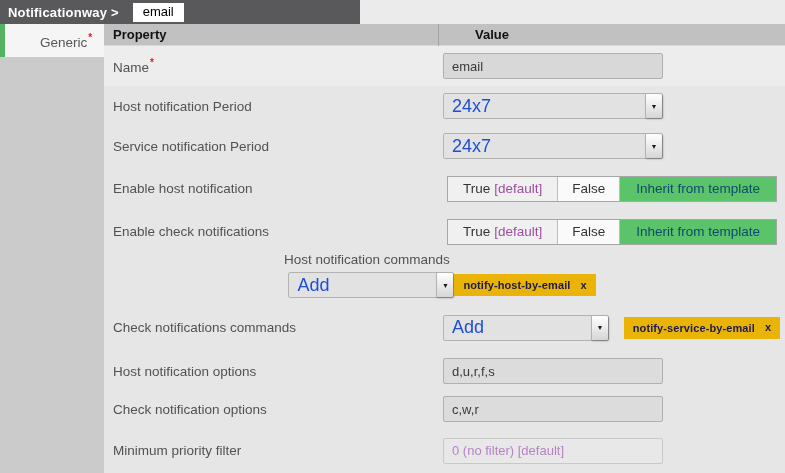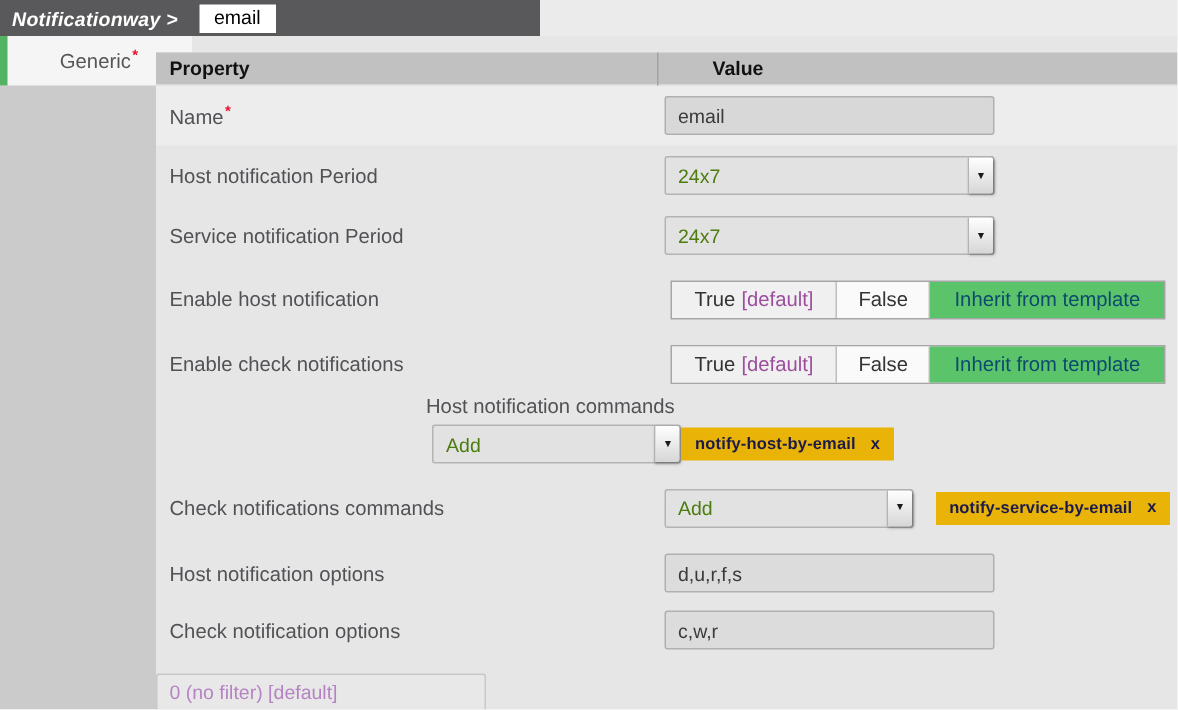--- a/index.html
+++ b/index.html
@@ -5,34 +5,34 @@
   * { margin:0; padding:0; box-sizing:border-box; }
   html,body { background:#ffffff; }
   body { font-family:"Liberation Sans", sans-serif; }
 
   .screen { position:relative; width:785px; height:473px; overflow:hidden; background:#e6e6e6; }
 
   
   .topstrip { position:absolute; left:360px; top:0; width:425px; height:24px; background:#ebebeb; }
   .topbar { position:absolute; left:0; top:0; width:360px; height:24px; background:#59595b;
             display:flex; align-items:center; padding-left:8px; }
-  .crumb { color:#ffffff; font-weight:bold; font-size:13px; letter-spacing:.2px;font-style:italic; }
+  .crumb { color:#ffffff; font-weight:bold; font-size:13px; letter-spacing:.2px; }
   .objname { margin-left:14px; background:#ffffff; color:#000000; font-size:13px;
              padding:1px 10px 2px 10px; line-height:16px; }
 
   
   .sidebar { position:absolute; left:0; top:24px; width:104px; height:449px; background:#cbcbcb; }
   .tab { position:absolute; left:0; top:0; width:128px; height:33px; background:#f5f5f5;
          display:flex; align-items:center; cursor:pointer; }
   .tab-indicator { position:absolute; left:0; top:0; width:5px; height:33px; background:#53b363; }
   .tab-label { width:100%; text-align:center; font-size:13.5px; color:#565656; padding-left:4px; }
   .req { color:#e8112d; font-weight:bold; font-size:10px; vertical-align:super; margin-left:1px; }
 
   
-  .main { position:absolute; left:104px; top:35px; width:681px; height:348px; background:#e6e6e6; }
+  .main { position:absolute; left:104px; top:24px; width:681px; height:348px; background:#e6e6e6; }
   .thead { height:22px; background:#c1c1c1; display:flex; align-items:center;
            border-bottom:1px solid #d9d9d9; }
   .th { font-weight:bold; font-size:13px; color:#111; }
   .th-prop { width:334px; padding-left:9px; }
   .th-div { width:1px; height:22px; background:#a3a3a3; }
   .th-val { padding-left:36px; }
 
   .row { display:flex; align-items:center; }
   .row.light { background:#ededed; }
   .h40 { height:40px; } .h45 { height:45px; } .h41 { height:41px; }
@@ -44,21 +44,21 @@
   
   .tin { width:220px; height:26px; background:#dcdcdc; border:1px solid #b0b0b0; border-radius:2px;
          font-family:"Liberation Sans", sans-serif; font-size:13px; color:#3a3a3a; padding-left:8px; }
   .tin.name-in { background:#d8d8d8; }
   .tin.ph { background:#e8e8e8; border-color:#c8c8c8; color:#b583c4; }
 
   
   .sel { height:26px; background:#e2e2e2; border:1px solid #b3b3b3; border-radius:2px;
          display:flex; align-items:stretch; cursor:pointer; }
   .w220 { width:220px; } .w166 { width:166px; }
-  .sel-txt { flex:1; display:flex; align-items:center; padding-left:8px; font-size:13px; color:#4d7c0f; }
+  .sel-txt { flex:1; display:flex; align-items:center; padding-left:8px; font-size:18px; color:#1d4ed8; }
   .sel-btn { width:17px; display:flex; align-items:center; justify-content:center;
              border-left:1px solid #b3b3b3; background:linear-gradient(#ffffff,#d6d6d6);
              border-radius:0 2px 2px 0; box-shadow:1px 1px 2px rgba(0,0,0,.35); }
   .sel-btn span { font-size:7px; color:#1a1a1a; line-height:1; }
 
   
   .tri { display:inline-flex; height:26px; border:1px solid #a6a6a6; margin-left:4px; }
   .tri-seg { border:none; height:24px; font-family:"Liberation Sans", sans-serif;
              font-size:13.5px; color:#333; padding:0 14px; cursor:pointer; white-space:nowrap; }
   .tri-true { background:#f0f0f0; border-right:1px solid #bdbdbd; padding:0 15px;text-align:center; }
@@ -191,19 +191,20 @@
     </div>
 
     <div class="row h38">
       <div class="lbl">Check notification options</div>
       <div class="val">
         <input class="tin" value="c,w,r" style="">
       </div>
     </div>
 
     <div class="row h45">
+      <div class="lbl">Minimum priority filter</div>
       <div class="val">
         <input class="tin ph" value="0 (no filter) [default]" style="">
       </div>
     </div>
 
   </div>
 </div>
 
 </body></html>

